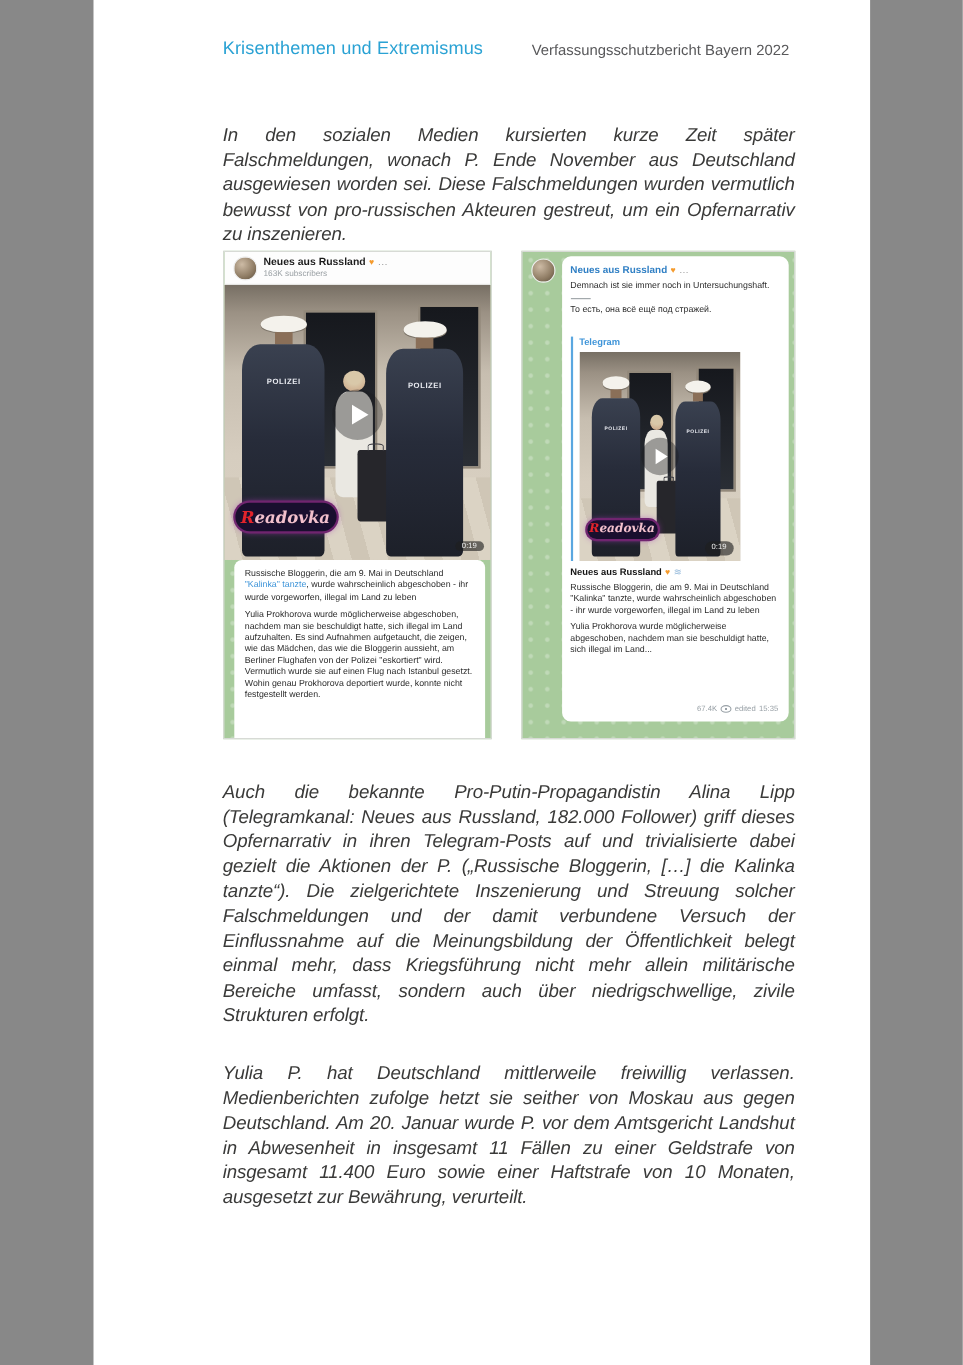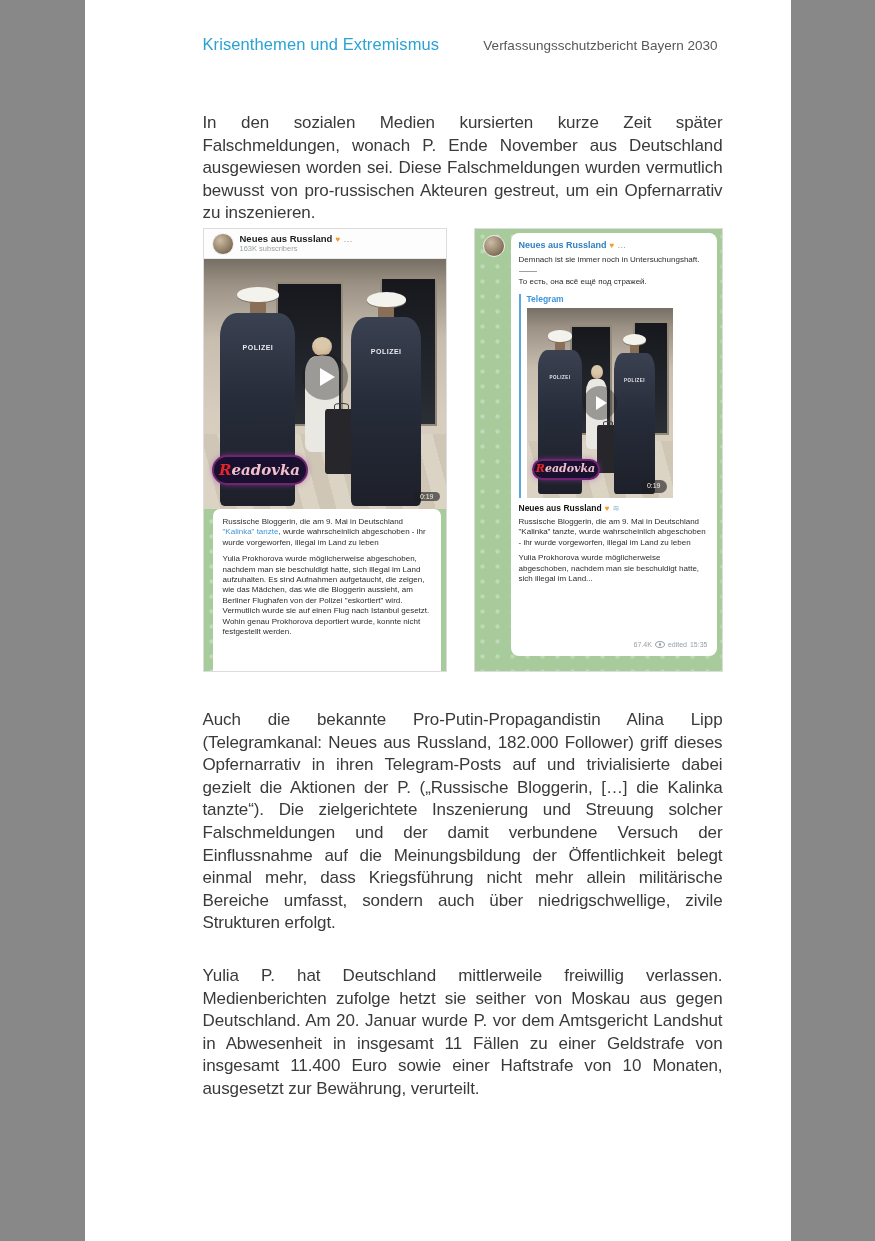--- a/index.html
+++ b/index.html
@@ -4,21 +4,21 @@
 <style>
   html,body{margin:0;padding:0;background:#888;}
   .page{position:relative;width:706px;height:1241px;background:#ffffff;margin:0 auto;
         font-family:"Liberation Sans",sans-serif;overflow:hidden;}
   
   .head-left{position:absolute;left:118px;top:35px;font-size:16.5px;font-weight:500;
              color:#2aa2d4;letter-spacing:.1px;}
   .head-right{position:absolute;right:73px;top:38px;font-size:13.5px;color:#58585a;}
   
   .para{position:absolute;left:118px;width:520px;font-size:17px;line-height:22.6px;
-        color:#3a3a39;text-align:justify;letter-spacing:-.1px;}
+        color:#3a3a39;text-align:justify;letter-spacing:-.1px;font-style:italic;}
   .p1{top:95px;} .p2{top:692px;} .p3{top:948px;}
   
   .flag{position:absolute;left:835px;top:385px;width:40px;height:68px;background:#18a3dc;
         clip-path:polygon(0 0,100% 19%,100% 100%,0 81%);}
   .pageno{position:absolute;left:781px;top:1178px;font-size:13px;color:#4b4b4d;}
   
   .shot{position:absolute;top:228px;height:444px;background-color:#a8cb9c;
         background-image:radial-gradient(rgba(255,255,255,.28) 1.5px,transparent 2.6px);
         background-size:15px 15px;border:1px solid #dcdcdc;overflow:hidden;box-sizing:border-box;}
   .shot-left{left:118px;width:244px;}
@@ -81,37 +81,37 @@
   .tg-link{color:#3f95d9;}
   
   .msg-avatar{position:absolute;left:8px;top:6px;}
   .msg-bubble{position:absolute;left:36px;top:4px;width:206px;height:423px;background:#fff;
           border-radius:8px;padding:7px 8px;box-sizing:border-box;overflow:hidden;
           font-size:8px;line-height:10.4px;color:#2c2c2c;}
   .msg-bubble p{margin:0 0 5px 0;}
   .msg-name{font-size:9px;font-weight:bold;color:#2f7fc4;margin-bottom:4px;display:flex;gap:3px;align-items:baseline;}
   .warn{color:#e02a2a;font-weight:bold;}
   .mini-divider{width:18px;border-top:1px solid #9aa0a4;margin:5px 0;}
-  .quote{border-left:2px solid #5aa7e0;padding-left:6px;margin:7px 0 5px 0;}
+  .quote{border-left:2px solid #5aa7e0;padding-left:6px;margin:19px 0 5px 0;}
   .quote-src{color:#3f95d9;font-weight:bold;font-size:8.5px;margin-bottom:3px;}
   .scene-right{position:relative;width:146px;height:190px;font-size:4.5px;margin-top:2px;}
   .repost-name{font-weight:bold;color:#141414;font-size:8.5px;margin:5px 0 3px 0;display:flex;gap:3px;align-items:baseline;}
   .wave{color:#8fb6d9;font-weight:normal;}
   .msg-meta{position:absolute;right:9px;bottom:6px;color:#98a0a6;font-size:7px;
           display:flex;align-items:center;gap:3px;}
   .eye{display:inline-block;width:8px;height:5px;border:1px solid #98a0a6;border-radius:50%;
           background:radial-gradient(circle,#98a0a6 1px,transparent 1.4px);}
 </style>
 </head>
 <body>
 
 <div class="page">
 
   <div class="head-left">Krisenthemen und Extremismus</div>
-  <div class="head-right">Verfassungsschutzbericht Bayern 2030</div>
+  <div class="head-right">Verfassungsschutzbericht Bayern 2022</div>
 
   <p class="para p1">In den sozialen Medien kursierten kurze Zeit später Falschmeldungen, wonach P. Ende November aus Deutschland ausgewiesen worden sei. Diese Falschmeldungen wurden vermutlich bewusst von pro-russischen Akteuren gestreut, um ein Opfernarrativ zu inszenieren.</p>
 
   <div class="shot shot-left">
     <div class="tg-headerbar">
       <div class="avatar"></div>
       <div class="tg-names">
         <div class="tg-title-row">
           <span>Neues aus Russland</span>
           <span class="heart">♥</span>

